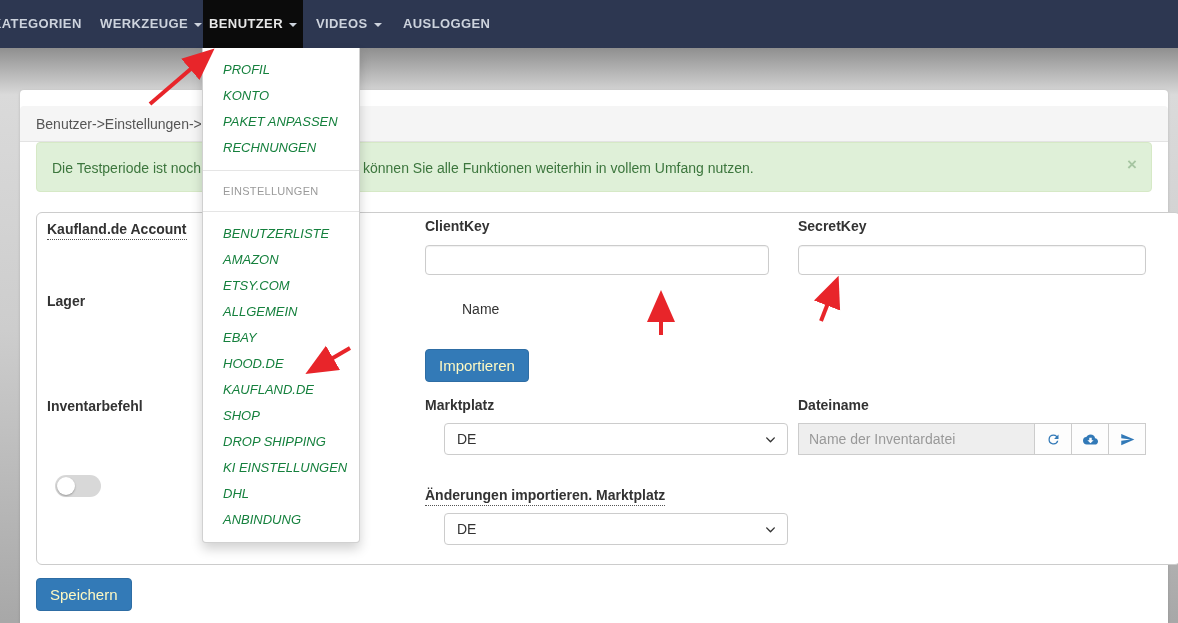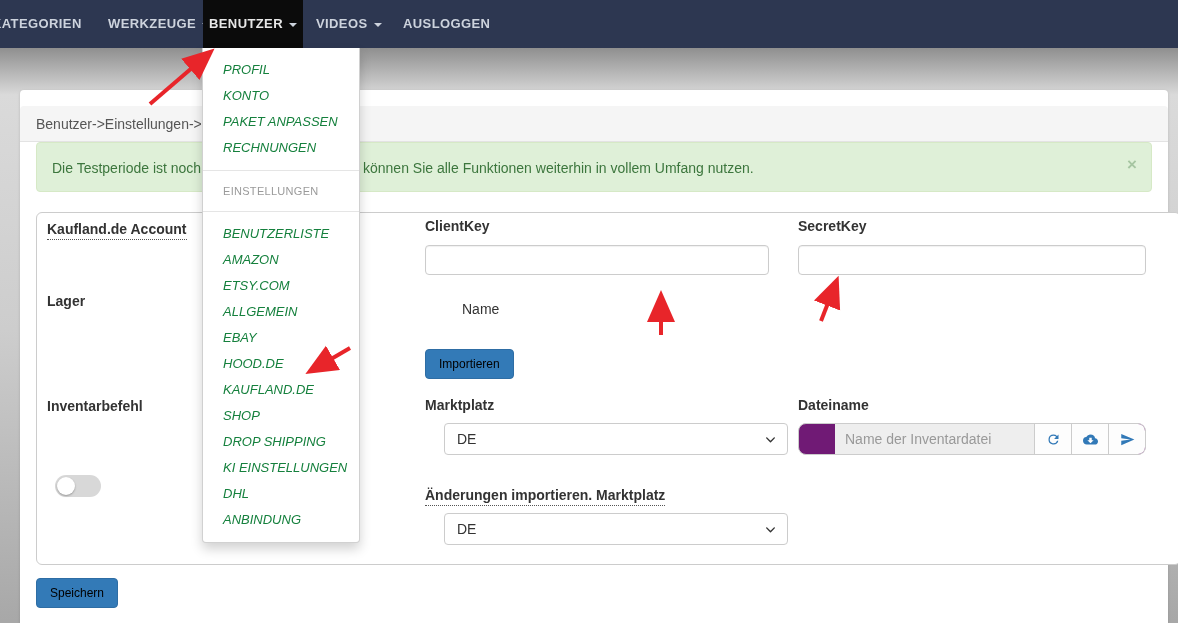--- a/index.html
+++ b/index.html
@@ -42,50 +42,50 @@
   .panel { position:absolute; left:16px; top:122px; width:1145px; height:353px;
            border:1px solid #ccc; border-radius:6px; background:#fff; }
   .lbl { position:absolute; font-size:14px; font-weight:700; color:#333; white-space:nowrap; }
   .lbl-plain { position:absolute; font-size:14px; font-weight:400; color:#333; white-space:nowrap;margin-left:28px; }
   .dotted { border-bottom:1px dotted #555; padding-bottom:2px; }
 
   .txt-input { position:absolute; height:30px; border:1px solid #ccc; border-radius:4px; background:#fff;
                padding:0 10px; font-size:14px; color:#333; box-shadow:inset 0 1px 1px rgba(0,0,0,.06); outline:none;
                font-family:"Liberation Sans",sans-serif; }
 
-  .btn { position:absolute; background:#337ab7; border:1px solid #2e6da4; border-radius:4px; color:#000000;
-         font-size:12px; padding:7px 13px; cursor:pointer; font-family:"Liberation Sans",sans-serif; }
+  .btn { position:absolute; background:#337ab7; border:1px solid #2e6da4; border-radius:4px; color:#fef9c3;
+         font-size:15px; padding:7px 13px; cursor:pointer; font-family:"Liberation Sans",sans-serif; }
 
   .select { position:absolute; height:32px; border:1px solid #ccc; border-radius:4px; background:#fff;
             display:flex; align-items:center; justify-content:space-between; padding:0 10px 0 12px;
             font-size:14px; color:#333; cursor:pointer;margin-left:19px; }
 
-  .input-group { position:absolute; height:32px; display:flex; border:1px solid #ccc; border-radius:8px;
-                 overflow:hidden; background:#701a75;padding-left:36px; }
+  .input-group { position:absolute; height:32px; display:flex; border:1px solid #ccc; border-radius:0;
+                 overflow:hidden; background:#6d28d9; }
   .input-group input { flex:1 1 auto; min-width:0; border:none; background:#eee; padding:0 10px; font-size:14px;
                        color:#555; outline:none; font-family:"Liberation Sans",sans-serif; }
   .input-group input::placeholder { color:#999; }
   .ig-btn { width:37px; flex:0 0 37px; border:none; border-left:1px solid #ccc; background:#fdfdfd;
             display:flex; align-items:center; justify-content:center; cursor:pointer; }
   .ig-btn svg { width:15px; height:15px; fill:#3279b7; }
 
   .toggle { position:absolute; width:46px; height:22px; border-radius:11px; background:#d8d8d8; cursor:pointer; }
   .toggle .knob { position:absolute; left:2px; top:2px; width:18px; height:18px; border-radius:50%;
                   background:#fff; box-shadow:0 1px 2px rgba(0,0,0,.3); }
 
   .annotations { position:absolute; left:0; top:0; z-index:30; pointer-events:none; }
 </style>
 </head>
 <body>
 
 <div id="app">
 
   <nav class="navbar">
     <div class="nav-item" style="left:-8px"><span>KATEGORIEN</span></div>
-    <div class="nav-item" style="left:108px"><span>WERKZEUGE</span><span class="caret"></span></div>
+    <div class="nav-item" style="left:100px"><span>WERKZEUGE</span><span class="caret"></span></div>
     <div class="nav-item active" style="left:203px; width:100px"><span>BENUTZER</span><span class="caret"></span></div>
     <div class="nav-item" style="left:316px"><span>VIDEOS</span><span class="caret"></span></div>
     <div class="nav-item" style="left:403px"><span>AUSLOGGEN</span></div>
   </nav>
 
   <div class="container">
 
     <div class="breadcrumb-bar">
       <span>Benutzer-&gt;Einstellungen-&gt;</span>
     </div>

